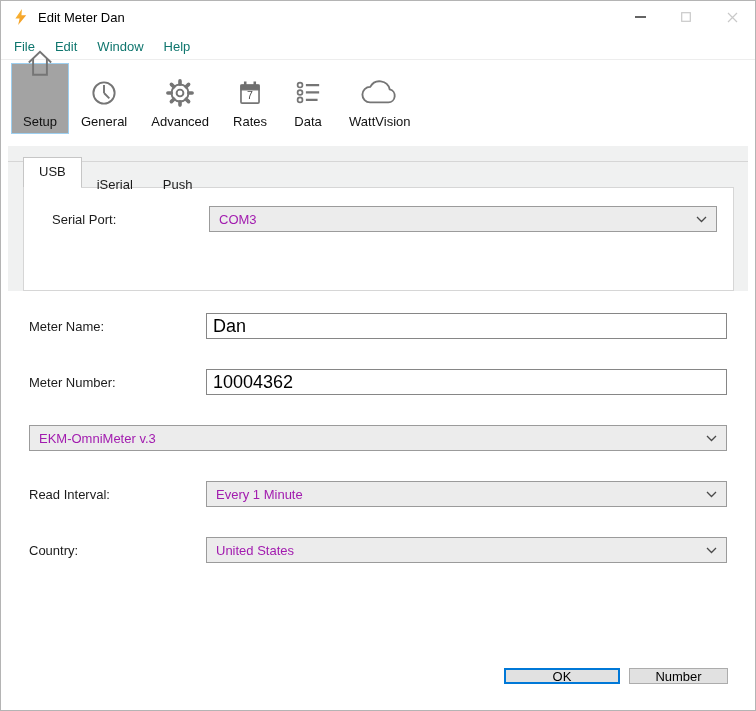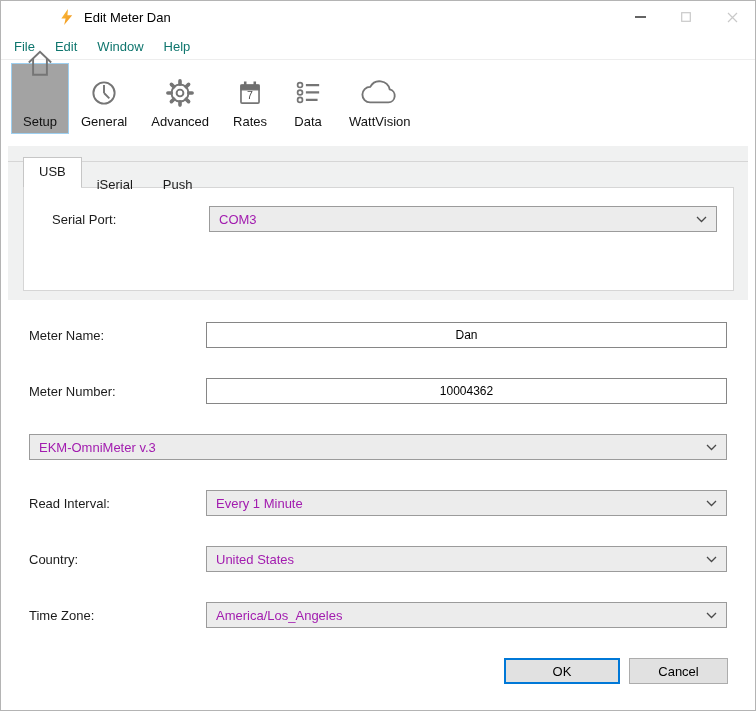--- a/index.html
+++ b/index.html
@@ -8,73 +8,73 @@
 
   .window {
     width:756px; height:711px;
     border:1px solid #b4b4b4;
     background:#fff;
     display:flex; flex-direction:column;
     position:relative;
   }
 
   
-  .titlebar { height:32px; display:flex; align-items:center; padding-left:13px; flex:0 0 auto;margin-left:46px; }
+  .titlebar { height:32px; display:flex; align-items:center; padding-left:13px; flex:0 0 auto; }
   .app-icon { width:15px; height:18px; display:flex; align-items:center; margin-right:9px; }
   .title-text { font-size:13px; color:#000; }
   .win-controls { margin-left:auto; display:flex; height:32px; }
   .win-btn { width:46px; height:32px; display:flex; align-items:center; justify-content:center; }
   .win-btn svg { display:block; }
 
   
   .menubar { height:27px; display:flex; align-items:center; padding-left:3px; border-bottom:1px solid #ededed; flex:0 0 auto; }
   .menu-item { padding:0 10px; height:100%; display:flex; align-items:center; color:#0f766e; cursor:default; }
 
   
   .toolbar { height:77px; display:flex; align-items:center; padding:2px 0 2px 10px; flex:0 0 auto; }
   .tool { height:71px; min-width:56px; display:flex; flex-direction:column; align-items:center; justify-content:flex-end; padding:5px 11px 4px 11px; border:1px solid transparent; }
   .tool .ticon { height:38px; display:flex; align-items:center; justify-content:center; }
   .tool .tlabel { margin-top:2px; color:#111; }
   .tool.selected { background:#a3a3a3; border:1px solid #9dcff0;gap:32px; }
   .tool svg { stroke:#757575; fill:none; stroke-width:1.8; }
 
   
-  .tab-section { margin:9px 7px 0 7px; background:#f0f1f1; padding:11px 14px 9px 15px; flex:0 0 auto; }
+  .tab-section { margin:9px 7px 0 7px; background:#f0f1f1; padding:11px 14px 0 15px; flex:0 0 auto; }
   .tabstrip { position:relative; display:flex; align-items:flex-end; height:30px; }
   .tabstrip::before { content:''; position:absolute; left:-15px; right:-14px; top:4px; border-top:1px solid #d6d6d6; }
   .tab { position:relative; height:15px; line-height:25px; padding:0 15px; color:#1b1b1b; }
   .tab.selected { height:30px; line-height:28px; background:#fff; border:1px solid #c6c6c6; border-bottom:none; z-index:2; }
   .tab.selected::after { content:''; position:absolute; left:0; right:0; bottom:-1px; height:1px; background:#fff; }
   .tab-panel { background:#fff; border:1px solid #d6d6d6; height:104px; padding:18px 16px 0 28px; }
 
   .panel-row { display:flex; align-items:center; }
   .panel-row label { width:157px; flex:0 0 auto; }
 
   
   .form { margin-top:14px; flex:0 0 auto; }
   .form-row { display:flex; align-items:center; padding:8px 28px; margin-bottom:14px; }
   .form-row label { width:177px; flex:0 0 auto; }
 
   .text-input {
     flex:1; height:26px; border:1px solid #868686; background:#fff;
-    font-family:"Liberation Sans", sans-serif; font-size:12px; color:#000;
-    padding:0 6px; outline:none;text-align:center;
+    font-family:"Liberation Sans", sans-serif; font-size:18px; color:#000;
+    padding:0 6px; outline:none;
   }
 
   .combo {
     flex:1; height:26px; background:#ececec; border:1px solid #9b9b9b;
     display:flex; align-items:center; padding:0 9px; color:#a21caf; cursor:default;
   }
   .combo .combo-value { flex:1; white-space:nowrap; overflow:hidden; }
   .combo .chev { flex:0 0 auto; margin-left:6px; display:flex; }
 
   
   .footer { margin-top:auto; display:flex; justify-content:flex-end; gap:9px; padding:0 27px 26px 0; flex:0 0 auto; }
   .btn {
-    height:26px; background:#e1e1e1; font-family:"Liberation Sans", sans-serif;
+    height:16px; background:#e1e1e1; font-family:"Liberation Sans", sans-serif;
     font-size:13px; color:#000; display:flex; align-items:center; justify-content:center;
   }
   .btn.ok { width:116px; border:2px solid #0078d7; }
   .btn.cancel { width:99px; border:1px solid #acacac; }
 </style>
 </head>
 <body>
 
 <div class="window">
 
@@ -259,32 +259,21 @@
       <div class="combo">
         <span class="combo-value">United States</span>
         <span class="chev">
           <svg width="11" height="7" viewBox="0 0 11 7">
               <polyline points="1,1 5.5,5.5 10,1" fill="none" stroke="#4a4a4a" stroke-width="1.3"></polyline>
             </svg>
         </span>
       </div>
     </div>
 
-    <div class="form-row">
-      <label>Time Zone:</label>
-      <div class="combo">
-        <span class="combo-value">America/Los_Angeles</span>
-        <span class="chev">
-          <svg width="11" height="7" viewBox="0 0 11 7">
-              <polyline points="1,1 5.5,5.5 10,1" fill="none" stroke="#4a4a4a" stroke-width="1.3"></polyline>
-            </svg>
-        </span>
-      </div>
-    </div>
 
   </div>
 
   <div class="footer">
     <button class="btn ok">OK</button>
-    <button class="btn cancel">Cancel</button>
+    <button class="btn cancel">Number</button>
   </div>
 
 </div>
 
 </body></html>

